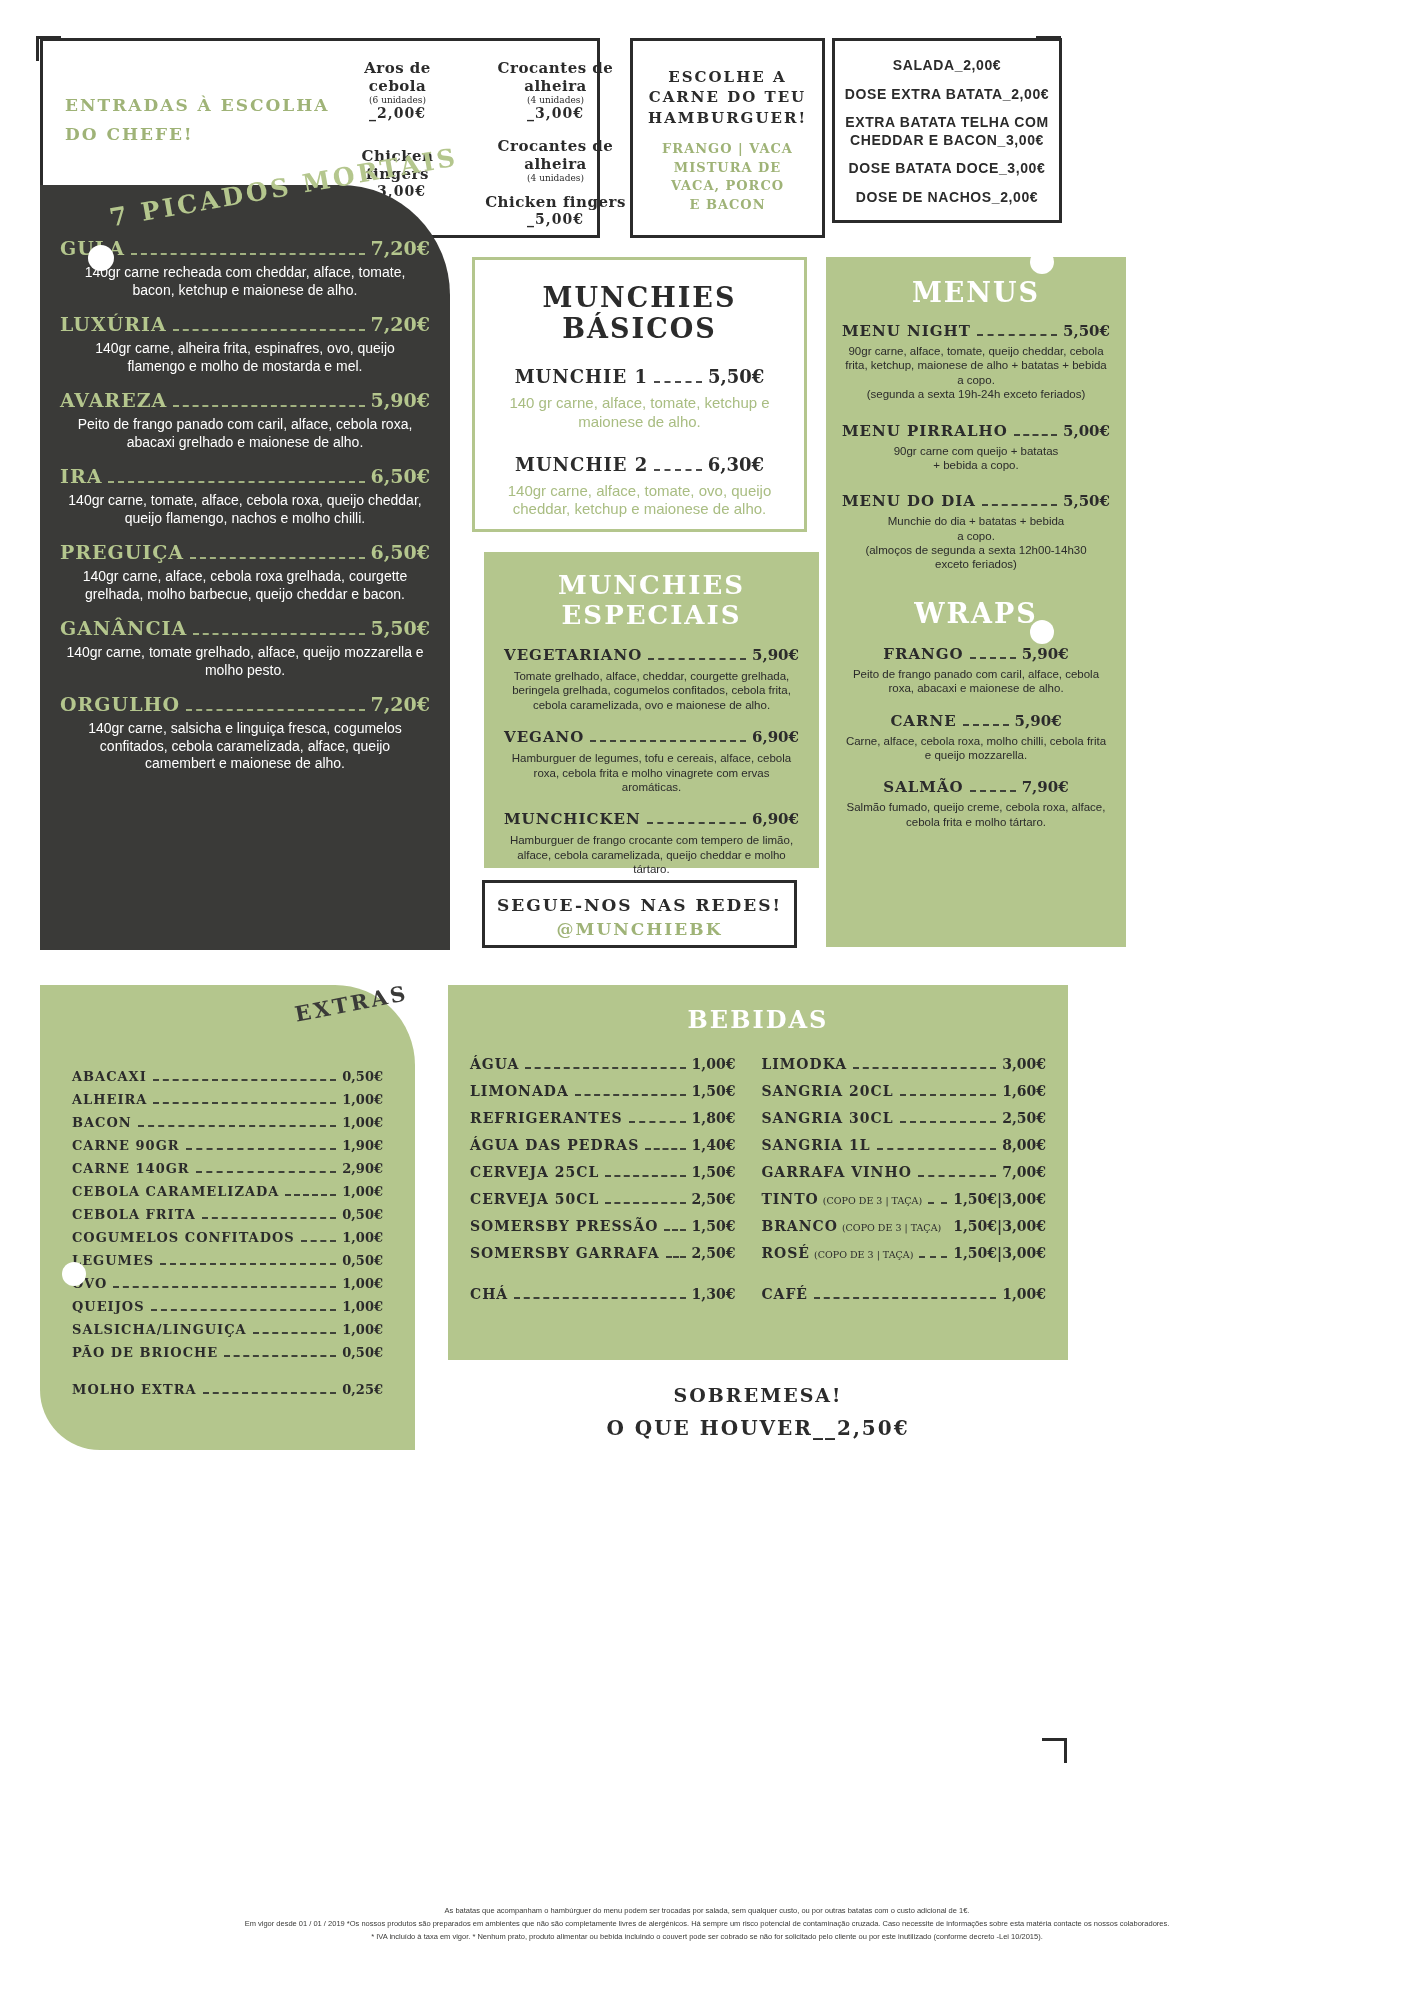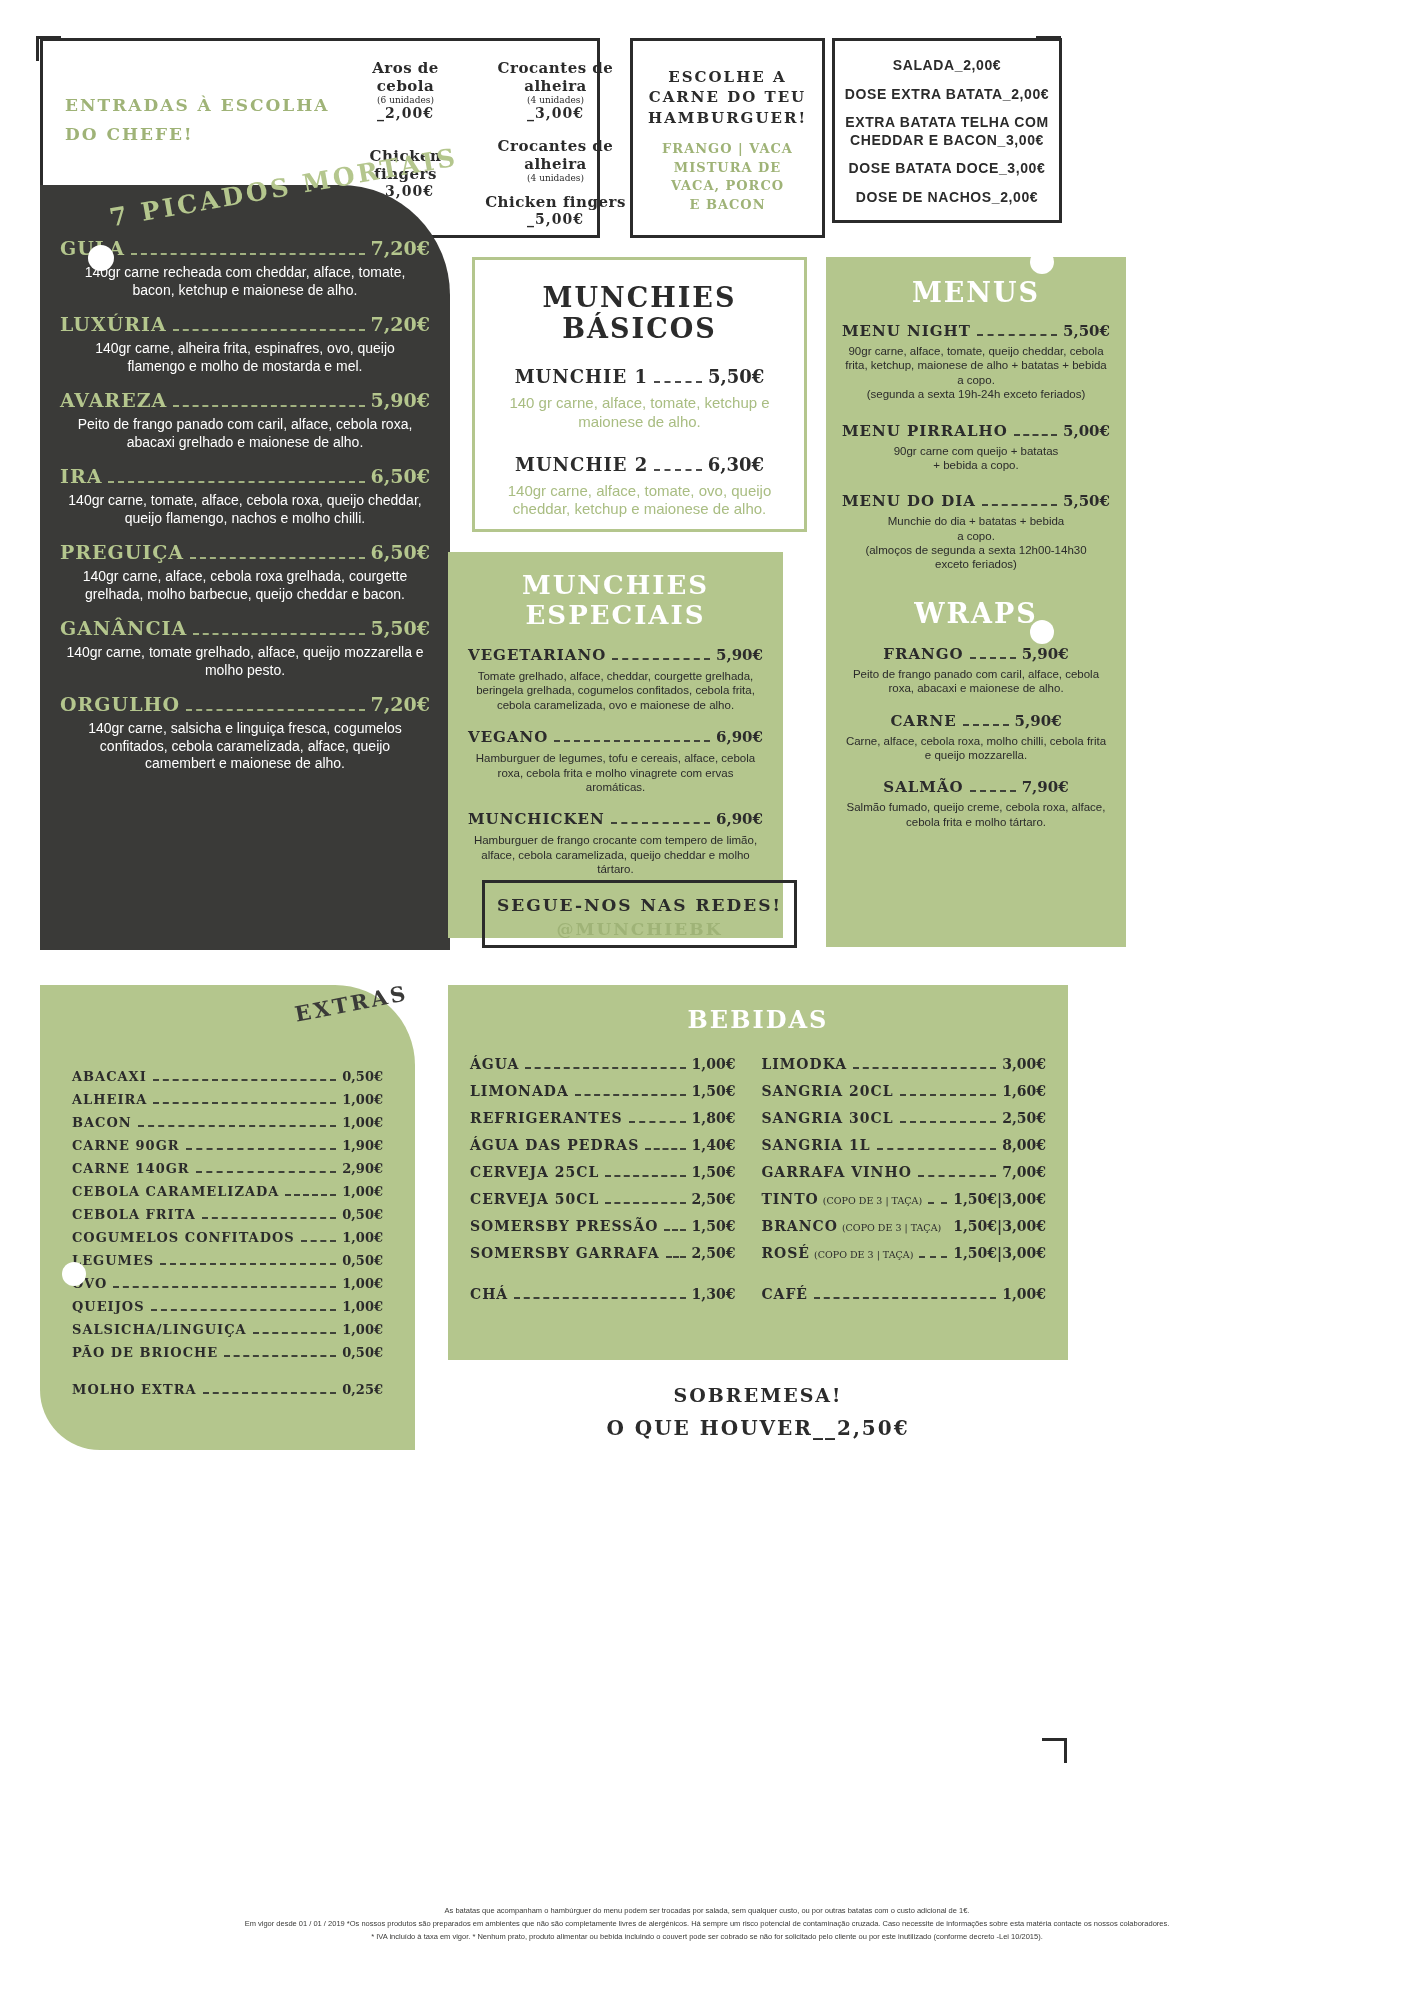--- a/index.html
+++ b/index.html
@@ -72,21 +72,21 @@
 
   
   #mbasicos{left:472px;top:257px;width:335px;height:275px;border:3px solid #b4c68d;background:#fff;}
   #mbasicos .hd{font-size:27px;margin-top:22px;color:#2b2b2b;}
   .mb-item{margin-top:22px;text-align:center;}
   .mb-item .row{justify-content:center;font-size:18px;color:#2b2b2b;}
   .mb-item .row .dots{max-width:48px;}
   .mb-item .desc{color:#a9bd82;font-size:15px;margin-top:6px;padding:0 28px;}
 
   
-  #mespeciais{left:448px;top:552px;width:335px;height:386px;}
+  #mespeciais{left:484px;top:552px;width:335px;height:316px;}
   #mespeciais .hd{font-size:26px;margin-top:18px;color:#ffffff;}
   .me-item{margin:16px 20px 0 20px;}
   .me-item .row{font-size:15px;color:#2b2b2b;}
   .me-item .desc{font-size:11.5px;color:#2b2b2b;text-align:center;margin-top:4px;}
 
   
   #redes{left:482px;top:880px;width:315px;height:68px;border:3px solid #2b2b2b;}
   #redes .l1{font-family:"DejaVu Serif", serif;font-weight:bold;font-size:17px;letter-spacing:2px;text-align:center;margin-top:12px;}
   #redes .l2{font-family:"DejaVu Serif", serif;font-weight:bold;font-size:17px;letter-spacing:2px;text-align:center;color:#9fb377;margin-top:4px;}
 
@@ -140,21 +140,21 @@
 
   <div class="mark" style="left:36px;top:36px;border-right:none;border-bottom:none;"></div>
   <div class="mark" style="left:1036px;top:36px;border-left:none;border-bottom:none;"></div>
   <div class="mark" style="left:744px;top:210px;border-left:none;border-top:none;"></div>
   <div class="mark" style="left:1000px;top:640px;border-left:none;border-top:none;"></div>
   <div class="mark" style="left:1042px;top:1738px;border-left:none;border-bottom:none;"></div>
 
   <div class="box outline" id="entradas">
     <div class="title" style="white-space:pre-line;">ENTRADAS À ESCOLHA
 DO CHEFE!</div>
-    <div class="ent-col" style="left:300px;top:18px;width:125px;">
+    <div class="ent-col" style="left:292px;top:18px;width:125px;">
       <div class="ent-item">
         <div class="n">Aros de cebola</div>
         <div class="u">(6 unidades)</div>
         <div class="p">_2,00€</div>
       </div>
       <div class="ent-item" style="margin-top:26px;">
         <div class="n">Chicken fingers</div>
         <div class="p">_3,00€</div>
       </div>
     </div>

